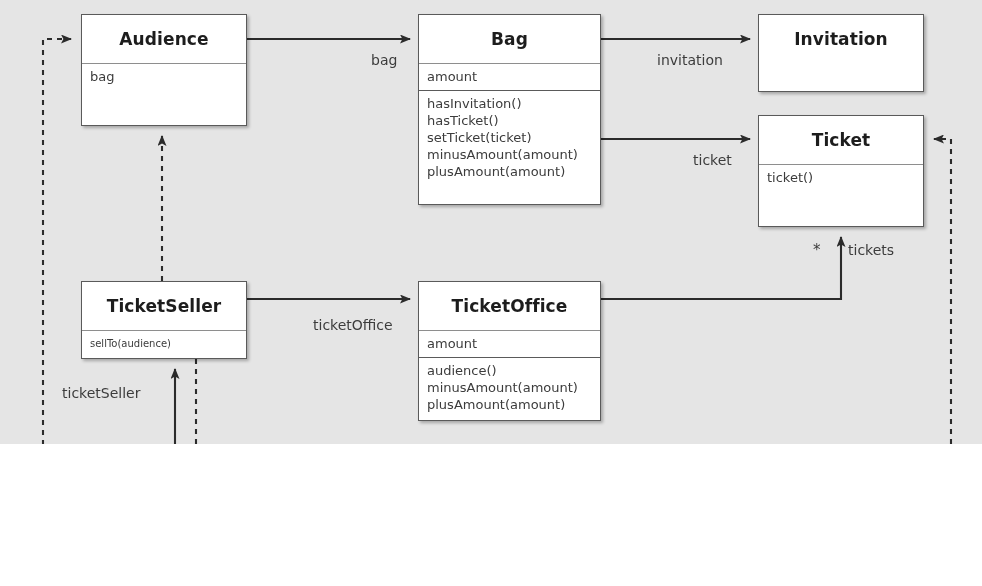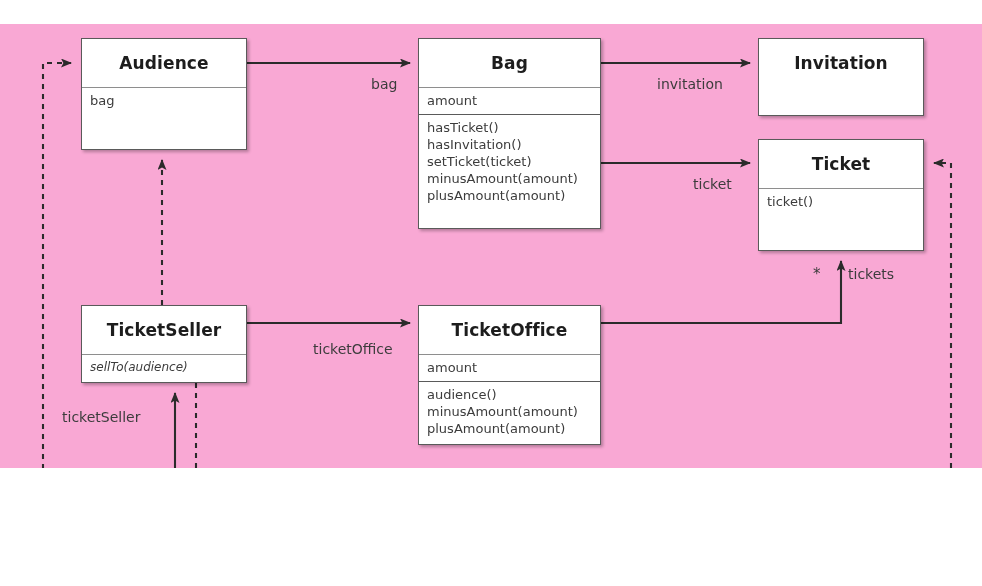--- a/index.html
+++ b/index.html
@@ -4,24 +4,23 @@
 <style>
   html, body {
     margin: 0;
     padding: 0;
     background: #ffffff;
   }
   #diagram-canvas {
     position: relative;
     width: 982px;
     height: 444px;
-    background: #f9a8d4;
+    background: #e5e5e5;
     font-family: "DejaVu Sans", "Liberation Sans", sans-serif;
     overflow: hidden;
-    margin-top: 24px;
   }
   #edge-layer {
     position: absolute;
     left: 0;
     top: 0;
     width: 982px;
     height: 586px;
   }
   .uml-class {
     position: absolute;
@@ -109,43 +108,43 @@
       <div class="uml-member" style="font-size:13px;">bag</div>
     </div>
   </div>
 
   <div class="uml-class" style="left:418px; top:14px; width:183px; height:191px;">
     <div class="uml-name" style="height:48px; font-size:17px;">Bag</div>
     <div class="uml-compartment thin-rule">
       <div class="uml-member" style="font-size:13px;">amount</div>
     </div>
     <div class="uml-compartment">
+      <div class="uml-member" style="font-size:13px;">hasInvitation()</div>
       <div class="uml-member" style="font-size:13px;">hasTicket()</div>
-      <div class="uml-member" style="font-size:13px;">hasInvitation()</div>
       <div class="uml-member" style="font-size:13px;">setTicket(ticket)</div>
       <div class="uml-member" style="font-size:13px;">minusAmount(amount)</div>
       <div class="uml-member" style="font-size:13px;">plusAmount(amount)</div>
     </div>
   </div>
 
   <div class="uml-class" style="left:758px; top:14px; width:166px; height:78px;">
     <div class="uml-name" style="height:48px; font-size:17px;">Invitation</div>
   </div>
 
   <div class="uml-class" style="left:758px; top:115px; width:166px; height:112px;">
     <div class="uml-name" style="height:48px; font-size:17px;">Ticket</div>
     <div class="uml-compartment thin-rule">
       <div class="uml-member" style="font-size:13px;">ticket()</div>
     </div>
   </div>
 
   <div class="uml-class" style="left:81px; top:281px; width:166px; height:78px;">
     <div class="uml-name" style="height:48px; font-size:17px;">TicketSeller</div>
     <div class="uml-compartment thin-rule">
-      <div class="uml-member" style="font-size:12px;font-style:italic;">sellTo(audience)</div>
+      <div class="uml-member" style="font-size:10px;">sellTo(audience)</div>
     </div>
   </div>
 
   <div class="uml-class" style="left:418px; top:281px; width:183px; height:140px;">
     <div class="uml-name" style="height:48px; font-size:17px;">TicketOffice</div>
     <div class="uml-compartment thin-rule">
       <div class="uml-member" style="font-size:13px;">amount</div>
     </div>
     <div class="uml-compartment">
       <div class="uml-member" style="font-size:13px;">audience()</div>

